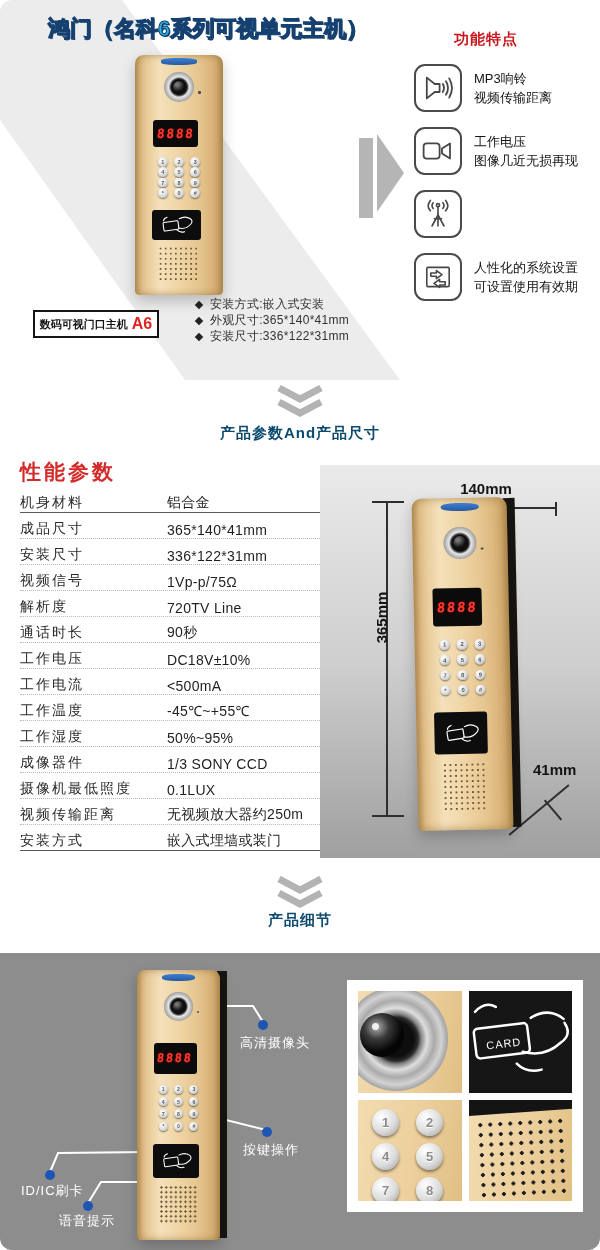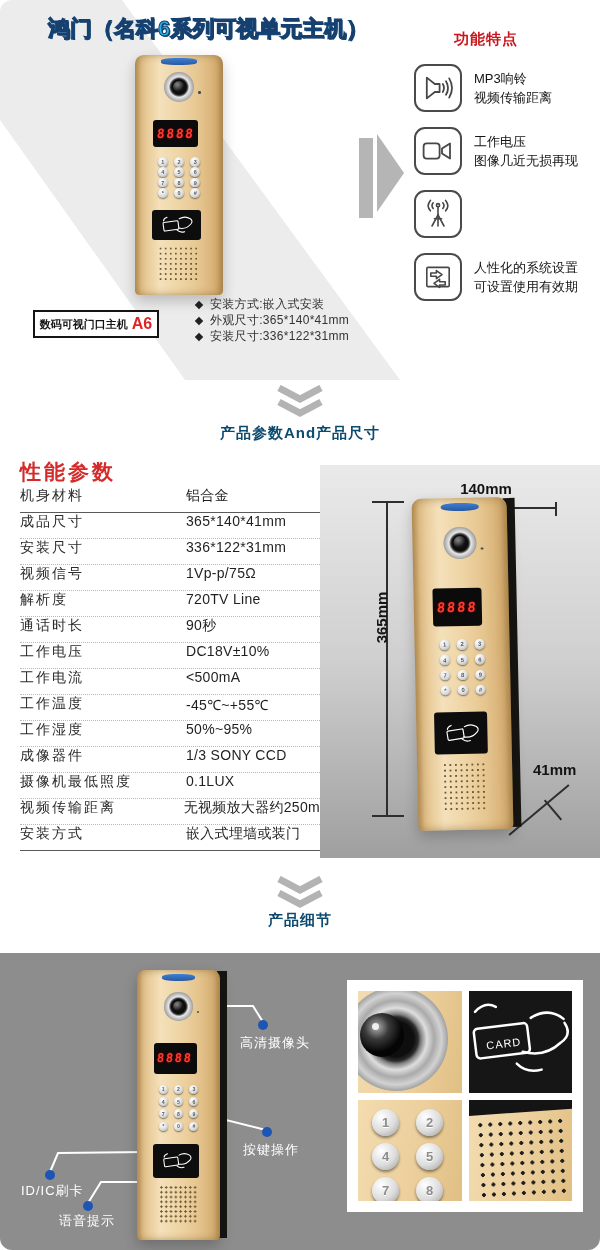--- a/index.html
+++ b/index.html
@@ -59,21 +59,21 @@
   .divider-label {
     position:absolute; left:0; width:600px; text-align:center;
     font-size:15px; font-weight:bold; color:#0c4a6e; letter-spacing:1px;
   }
   
   .specs-title {
     position:absolute; left:20px; top:458px;
     font-size:21px; font-weight:bold; color:#d42a2a; letter-spacing:3px;
   }
   .spec-table { position:absolute; left:20px; top:487px; width:300px; }
-  .spec-row { display:flex; align-items:flex-start; height:26px; border-bottom:1px dotted #b8b8b8;gap:19px; }
+  .spec-row { display:flex; align-items:flex-end; height:26px; border-bottom:1px dotted #b8b8b8; }
   .spec-row:first-child, .spec-row:last-child { border-bottom:1px solid #5a5a5a; }
   .spec-label { width:147px; font-size:14px; color:#2b2b2b; letter-spacing:2px; white-space:nowrap; }
   .spec-value { flex:1; font-size:14px; color:#1f1f1f; letter-spacing:.3px; white-space:nowrap; }
   .dim-figure {
     position:absolute; left:320px; top:465px; width:280px; height:393px;
     background:linear-gradient(180deg,#eaeaea 0%,#cfcfcf 50%,#9f9f9f 100%);
     overflow:hidden;
   }
   .dim-w-label { position:absolute; left:118px; top:15px; width:96px; font-size:15px; font-weight:bold; color:#141414; }
   .dim-h-label { position:absolute; left:31px; top:144px; width:60px; text-align:center; font-size:15px; font-weight:bold; color:#141414; transform:rotate(-90deg); }

